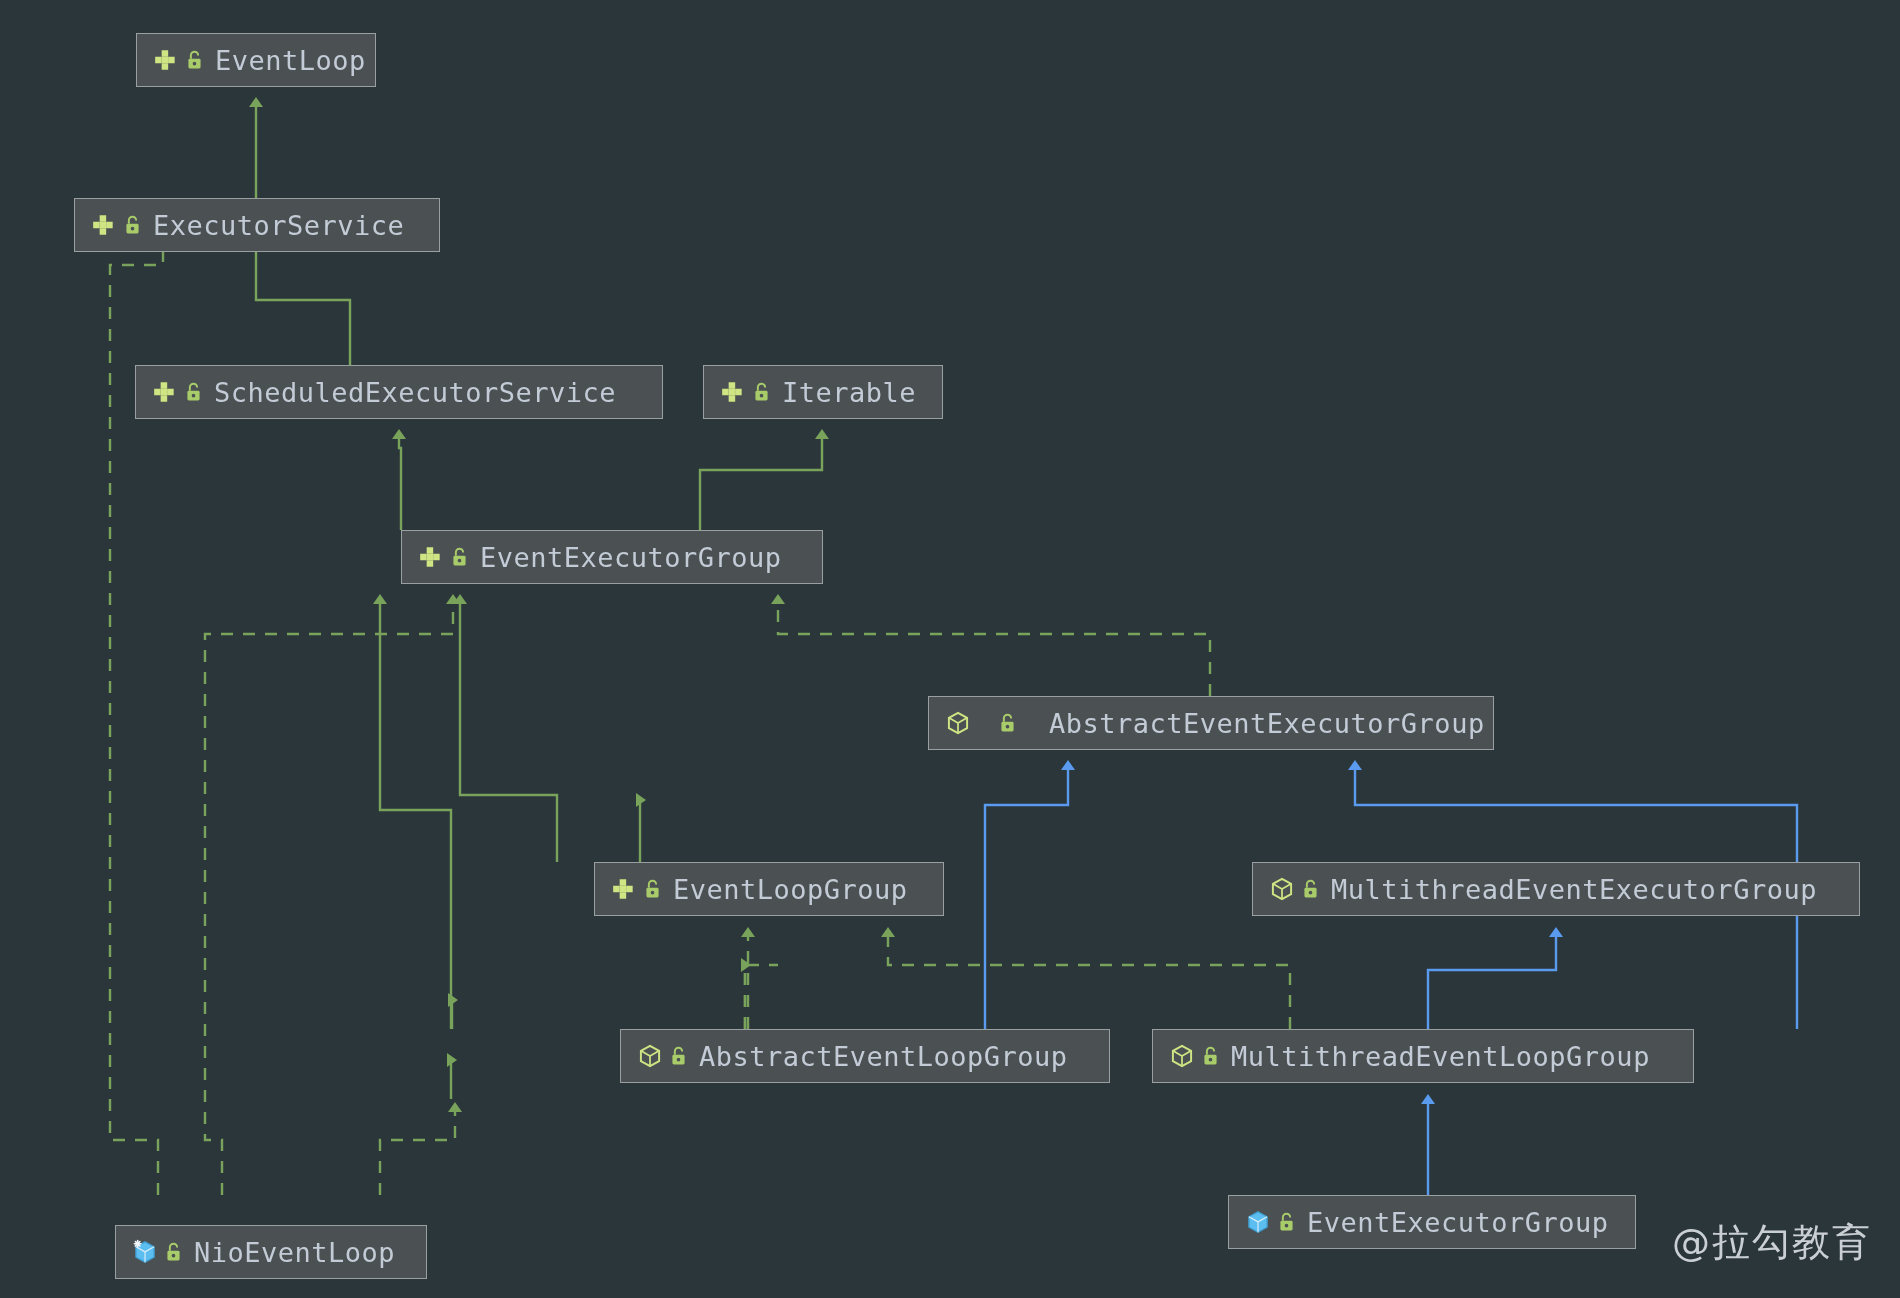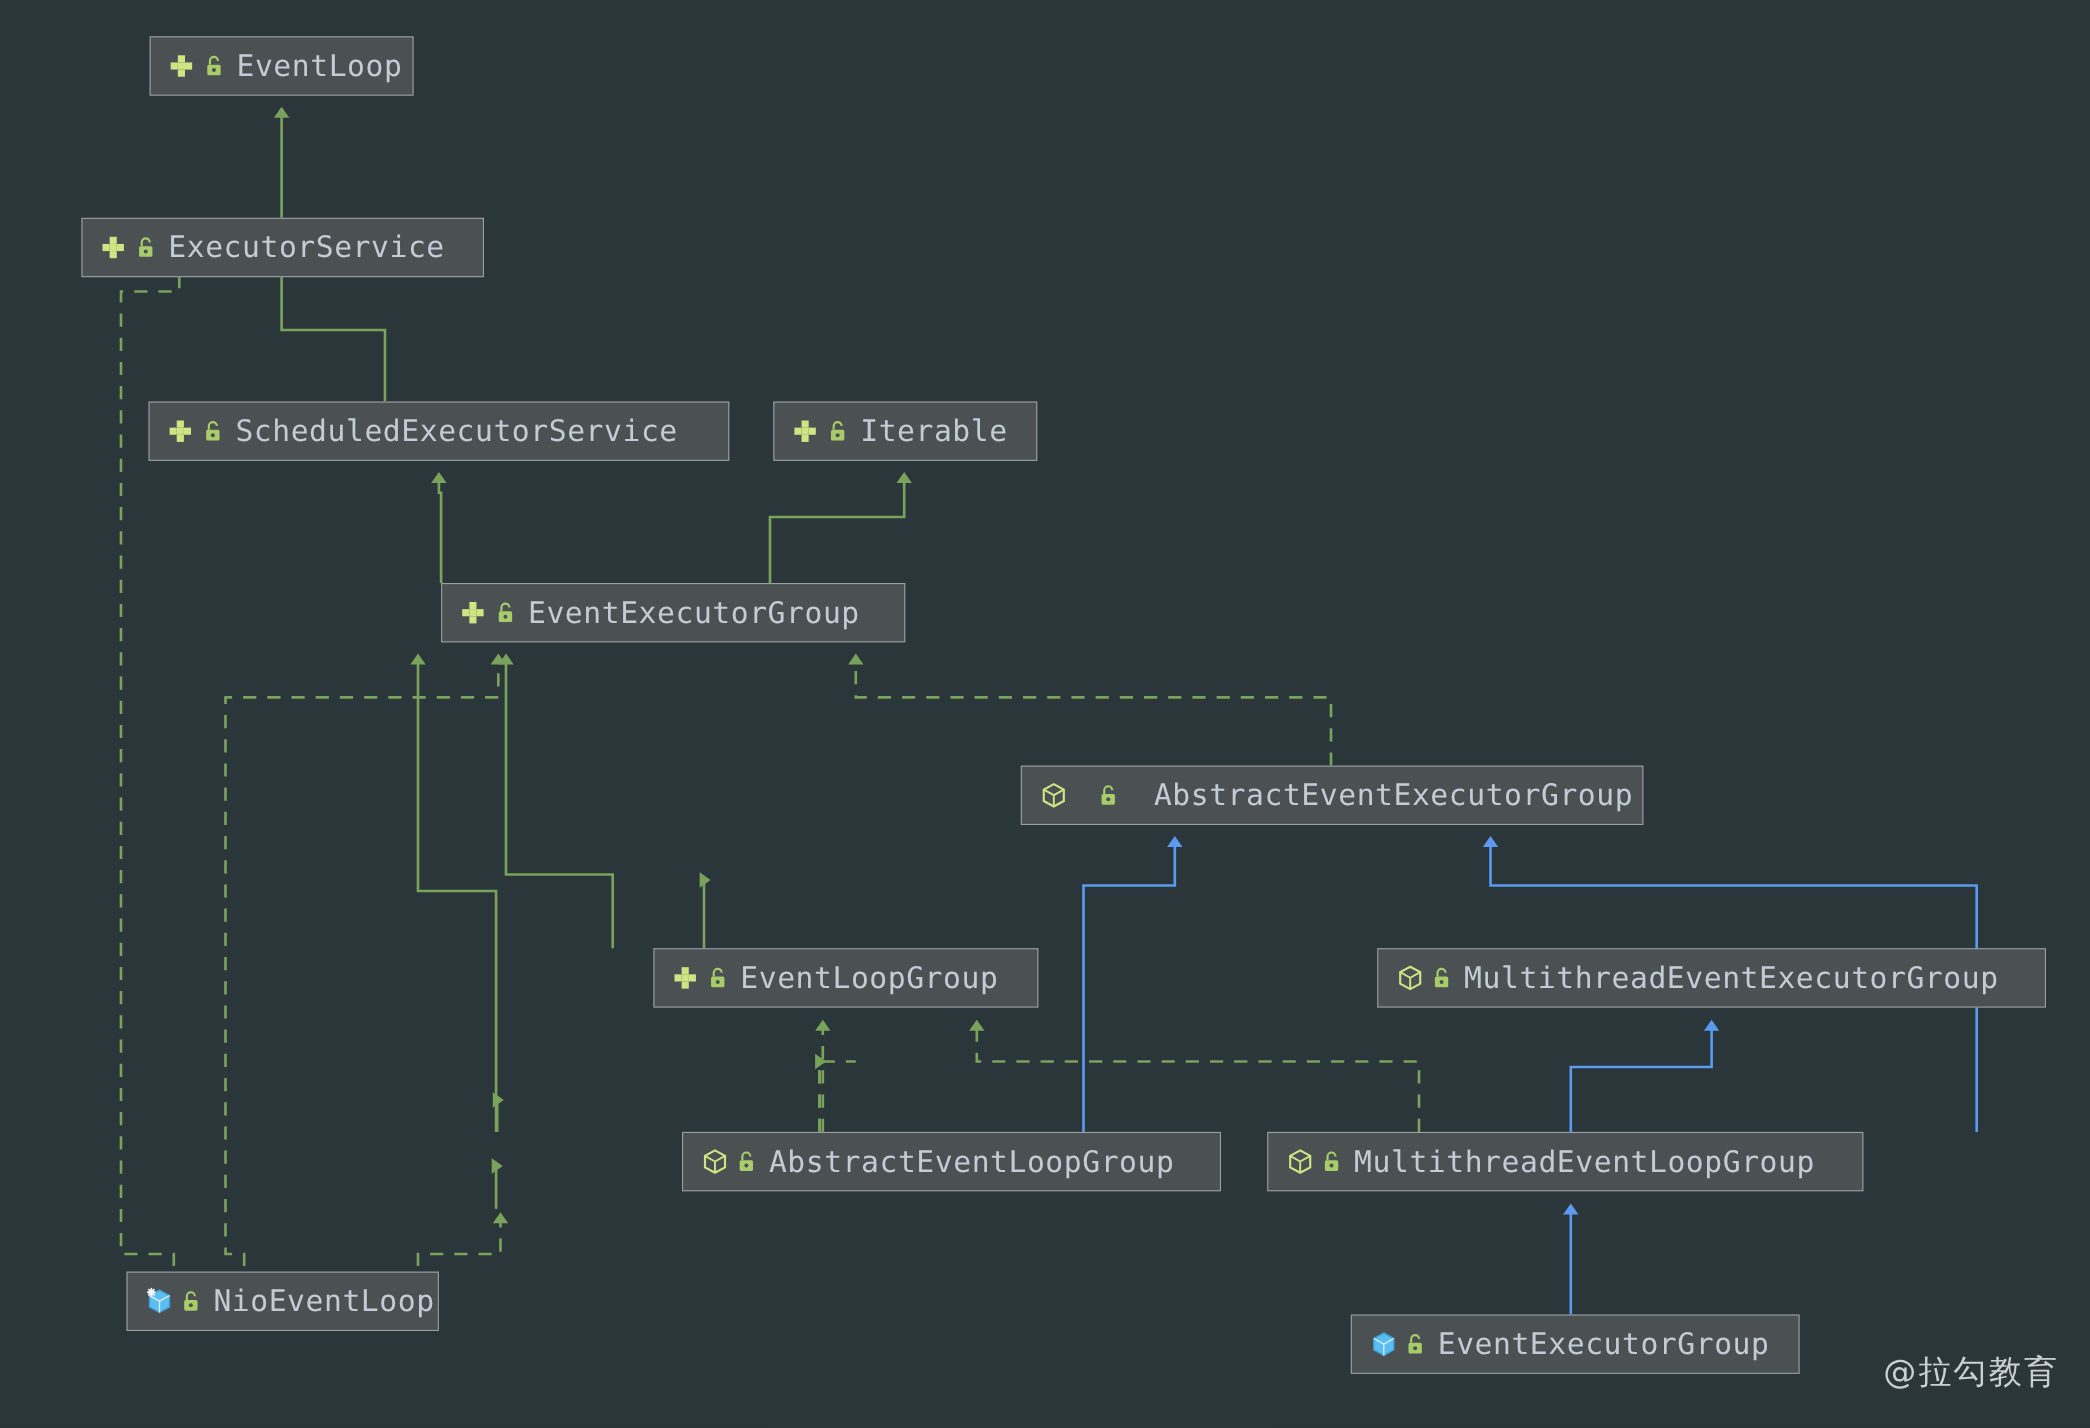--- a/index.html
+++ b/index.html
@@ -26,21 +26,21 @@
     letter-spacing:0.5px;
     line-height:1;
     margin-left:12px;
   }
   .ico{width:26px;height:26px;flex:0 0 auto;display:block;}
   .lock{width:17px;height:22px;flex:0 0 auto;display:block;margin-left:7px;}
 
   .wm{
     position:absolute;right:28px;bottom:30px;
     color:#d8dde1;opacity:.92;
-    font-size:30px;
+    font-size:38px;
     font-family:"DejaVu Sans","Liberation Sans",sans-serif;
     letter-spacing:2px;
     white-space:nowrap;
   }
 </style>
 </head>
 <body>
 
 <div id="diagram">
 
@@ -242,21 +242,21 @@
       <path d="M12 11.9 20.4 7.2M12 11.9 3.6 7.2M12 11.9v9.5" fill="none" stroke="#cfe583" stroke-width="1.6"></path>
     </svg>
     <svg class="lock" viewBox="0 0 14 18">
       <path d="M4 8V5.2a3 3 0 0 1 6 0" fill="none" stroke="#a9cc6a" stroke-width="1.6"></path>
       <rect x="2" y="8" width="10" height="8" rx="1.2" fill="#a9cc6a"></rect>
       <circle cx="7" cy="12" r="1.5" fill="#4b5053"></circle>
     </svg>
     <span class="label">MultithreadEventLoopGroup</span>
   </div>
 
-  <div class="node" style="left:115px;top:1156px;width:284px;text-align:right;">
+  <div class="node" style="left:115px;top:1225px;width:312px;text-align:right;">
     <svg class="ico" viewBox="0 0 24 24">
       <path d="M12 2.6 20.4 7.2v9.6L12 21.4 3.6 16.8V7.2Z" fill="#5bbdf0" stroke="#3f9fd4" stroke-width="1.2"></path>
       <path d="M12 11.9 20.4 7.2M12 11.9 3.6 7.2M12 11.9v9.5" fill="none" stroke="#ffffff" stroke-width="1.1" opacity=".75"></path>
       <g stroke="#f2f7fb" stroke-width="1.5" stroke-linecap="round">
         <path d="M5.2 1.4v6M2.2 4.4h6M3.1 2.3 7.3 6.5M7.3 2.3 3.1 6.5"></path>
       </g>
     </svg>
     <svg class="lock" viewBox="0 0 14 18">
       <path d="M4 8V5.2a3 3 0 0 1 6 0" fill="none" stroke="#a9cc6a" stroke-width="1.6"></path>
       <rect x="2" y="8" width="10" height="8" rx="1.2" fill="#a9cc6a"></rect>

